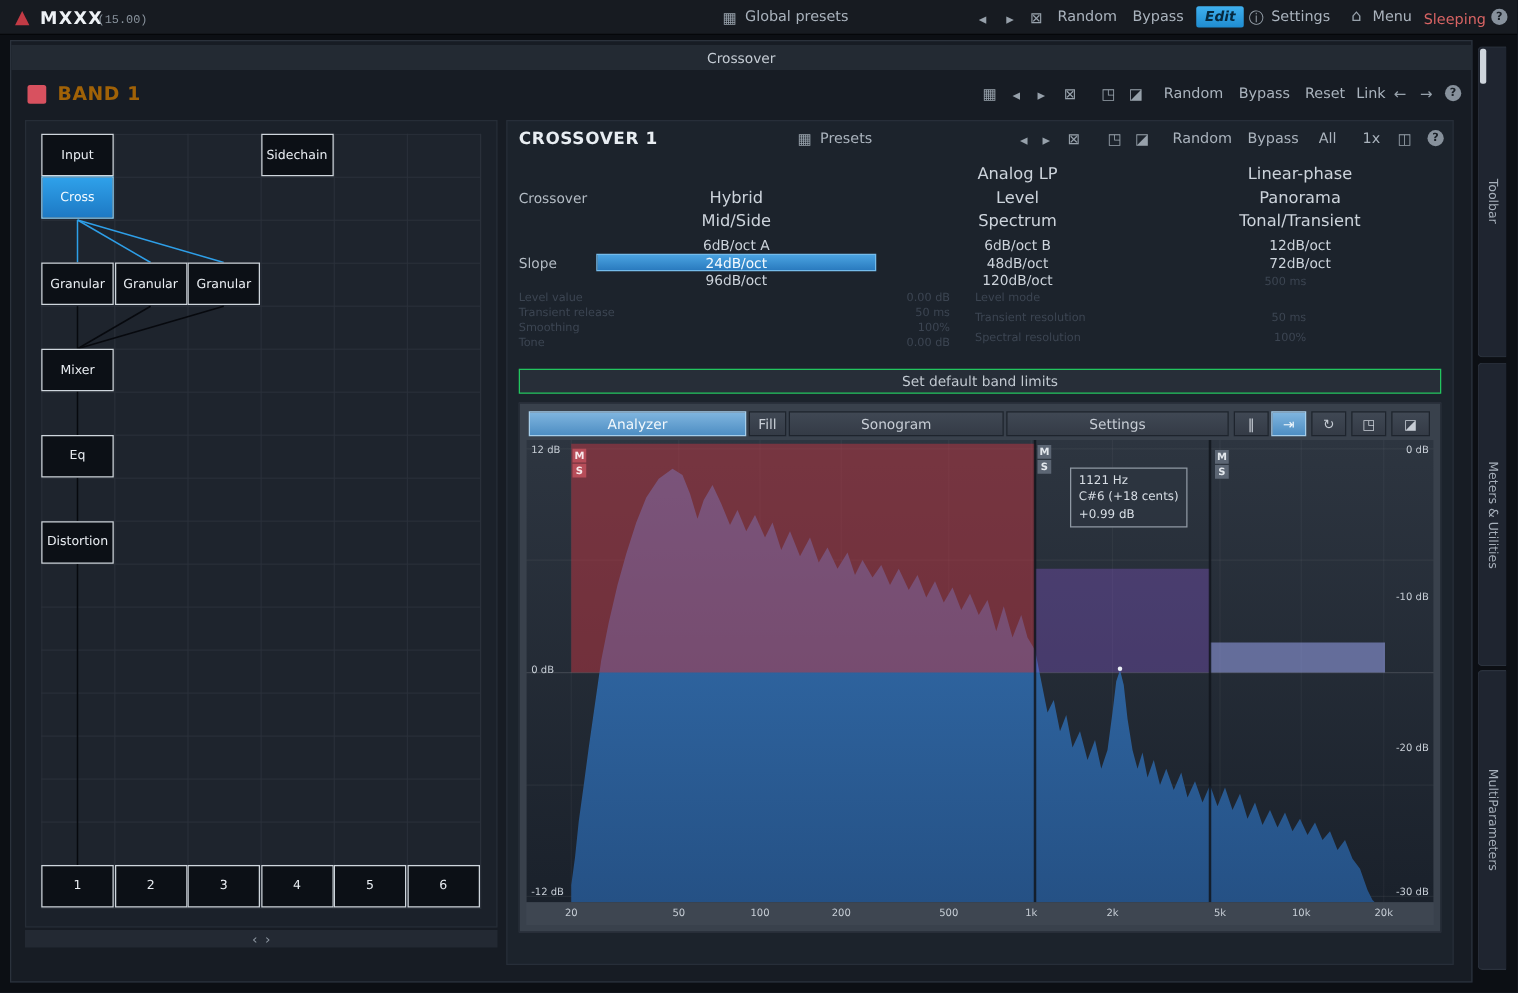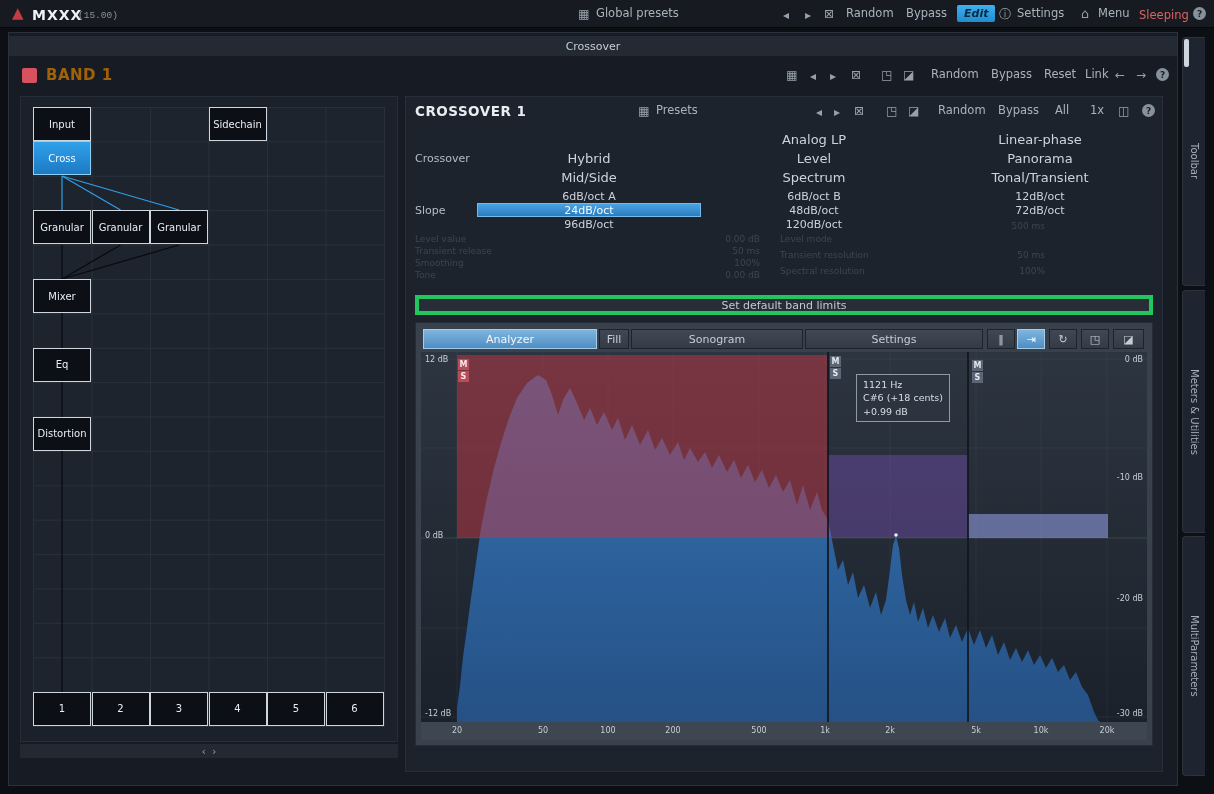--- a/index.html
+++ b/index.html
@@ -38,21 +38,21 @@
   .hscroll { position:absolute; left:20px; top:744px; width:378px; height:14px; background:#232933; color:#8f98a3; font-size:11px; display:flex; align-items:center; justify-content:center; gap:6px; }
 
   
   .panel-title { color:#e8edf2; font-size:13.5px; font-weight:bold; letter-spacing:0.5px; }
   .option { position:absolute; color:#ccd3db; text-align:center; }
   .opt-lg { font-size:13px; } .opt-sm { font-size:11px; }
   .sel-bar { position:absolute; background:linear-gradient(#4aa3e1,#2a7bbf); border:1px solid #74bbea; display:flex; align-items:center; justify-content:center; color:#f3f9fd; }
   .row-label { position:absolute; color:#b4bcc5; font-size:11px; }
   .dim { position:absolute; font-size:9px; color:#3c4552; }
   .dim-val { text-align:right; }
-  .setdef { position:absolute; left:415px; top:295px; width:738px; height:20px; background:#272e38; border:4px solid #22c55e; color:#c2c9d1; font-size:11px; display:flex; align-items:center; justify-content:center; }
+  .setdef { position:absolute; left:415px; top:295px; width:738px; height:20px; background:#272e38; border:1px solid #22c55e; color:#c2c9d1; font-size:11px; display:flex; align-items:center; justify-content:center; }
 
   
   .an-widget { position:absolute; left:415px; top:322px; width:738px; height:424px; background:#39414c; border:1px solid #262d37; }
   .atab { position:absolute; height:20px; display:flex; align-items:center; justify-content:center; font-size:11px; background:linear-gradient(#404854,#343b46); border:1px solid #1e242d; color:#c7cdd5; }
   .atab.active { background:linear-gradient(#7fb5df,#4e8ec3); border-color:#a5cdea; color:#f2f8fc; }
   .graph { position:absolute; left:421px; top:352px; width:726px; height:370px; overflow:hidden; }
   .ylab { position:absolute; font-size:8px; color:#c7ced6; }
   .xstrip { position:absolute; left:421px; top:722px; width:726px; height:18px; background:#3e4651; }
   .xtick { position:absolute; top:4px; font-size:8px; color:#c7ced6; transform:translateX(-50%); }
   .ms { position:absolute; width:11px; height:11px; font-size:8px; font-weight:bold; display:flex; align-items:center; justify-content:center; }

